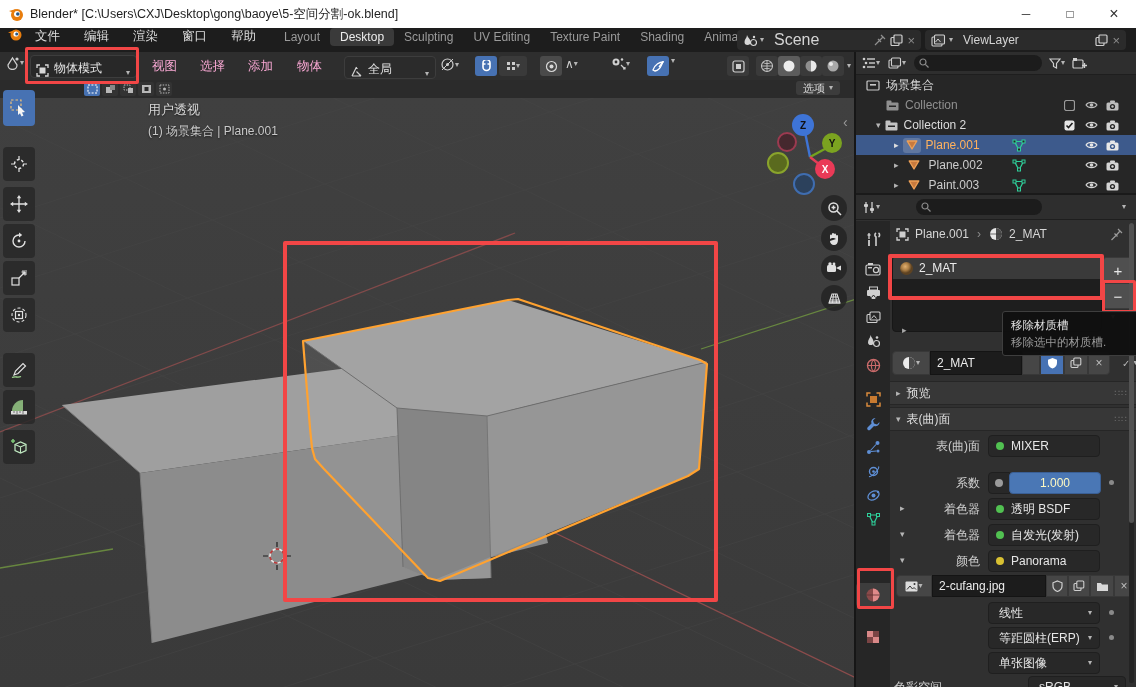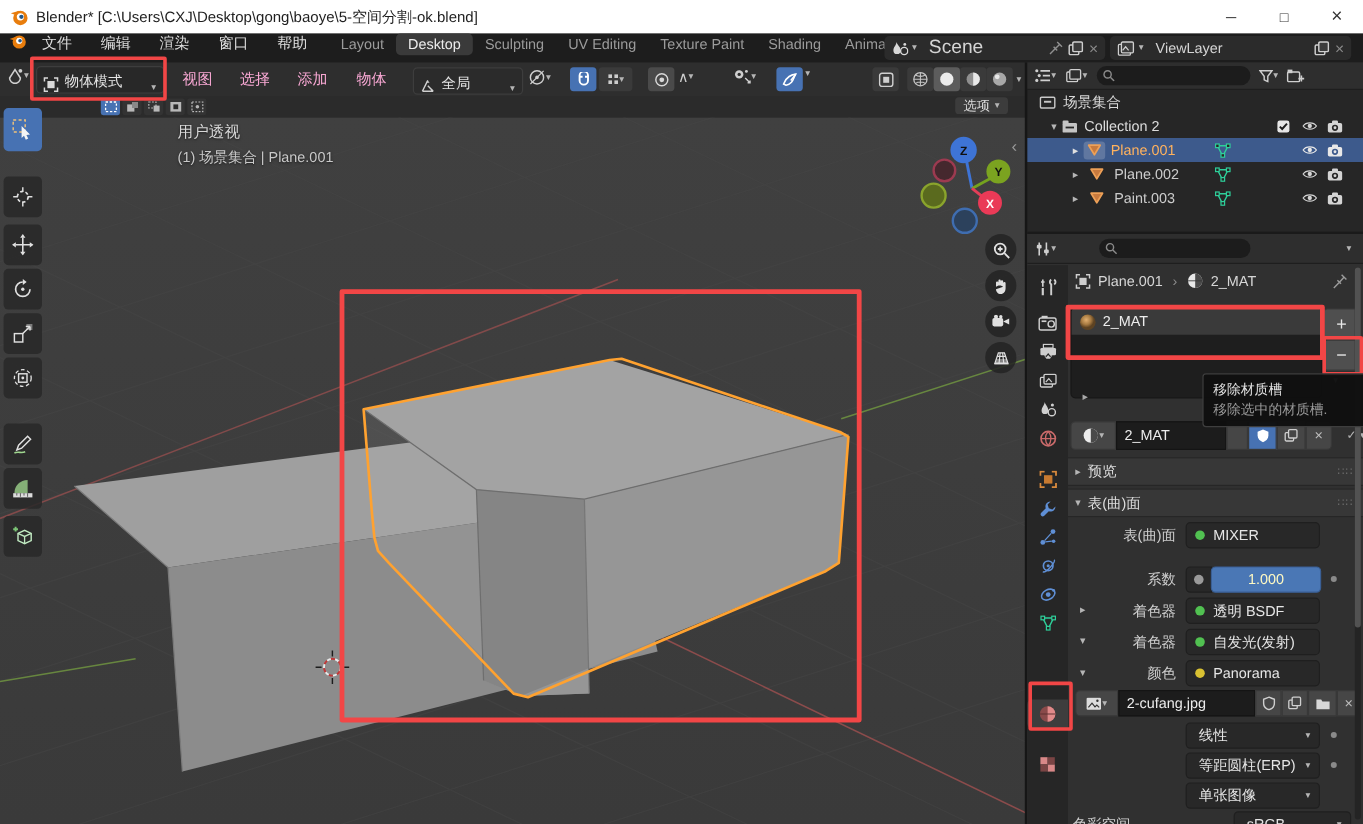--- a/index.html
+++ b/index.html
@@ -496,20 +496,41 @@
       </svg>
   </div>
 
   <div class="orow" style="padding-left:10px">
     <svg width="14" height="12" viewBox="0 0 14 12">
         <rect x="1" y="2" width="12" height="9" rx="1" fill="none" stroke="#c8c8c8" stroke-width="1.2"></rect>
         <rect x="4" y="5" width="6" height="1.6" fill="#c8c8c8"></rect>
       </svg>
     <span style="margin-left:6px;color:#d8d8d8">场景集合</span>
   </div>
+  <div class="orow" style="padding-left:30px;color:#909090">
+    <svg width="13" height="11" viewBox="0 0 13 11">
+        <rect x="0.5" y="2.5" width="12" height="8" rx="1" fill="#8f8f8f"></rect>
+        <rect x="0.5" y="0.5" width="5" height="3" rx="1" fill="#8f8f8f"></rect>
+        <rect x="3" y="5.5" width="7" height="1.5" fill="#262626"></rect>
+      </svg>
+    <span style="margin-left:6px">Collection</span>
+    <svg class="abs" style="left:208px" width="11" height="11" viewBox="0 0 11 11">
+        <rect x="0.5" y="0.5" width="10" height="10" rx="2" fill="none" stroke="#9a9a9a" stroke-width="1.2"></rect>
+      </svg>
+    <svg class="abs" style="left:229px" width="13" height="10" viewBox="0 0 13 10">
+        <path d="M1 5C3.3 1.5 9.7 1.5 12 5 9.7 8.5 3.3 8.5 1 5Z" fill="none" stroke="#bdbdbd" stroke-width="1.1"></path>
+        <circle cx="6.5" cy="5" r="1.8" fill="#bdbdbd"></circle>
+      </svg>
+    <svg class="abs" style="left:250px" width="13" height="11" viewBox="0 0 13 11">
+        <rect x="0.5" y="2.5" width="12" height="8" rx="1.5" fill="#bdbdbd"></rect>
+        <circle cx="6.5" cy="6.5" r="2.6" fill="#262626"></circle>
+        <circle cx="6.5" cy="6.5" r="1.2" fill="#bdbdbd"></circle>
+        <rect x="4" y="0.5" width="5" height="2.5" rx="1" fill="#bdbdbd"></rect>
+      </svg>
+  </div>
   <div class="orow" style="padding-left:20px">
     <span class="chev" style="font-size:9px">▾</span>
     <svg style="margin-left:4px" width="13" height="11" viewBox="0 0 13 11">
         <rect x="0.5" y="2.5" width="12" height="8" rx="1" fill="#c4c4c4"></rect>
         <rect x="0.5" y="0.5" width="5" height="3" rx="1" fill="#c4c4c4"></rect>
         <rect x="3" y="5.5" width="7" height="1.5" fill="#262626"></rect>
       </svg>
     <span style="margin-left:6px;color:#dcdcdc">Collection 2</span>
     <svg class="abs" style="left:208px" width="11" height="11" viewBox="0 0 11 11">
         <rect x="0.5" y="0.5" width="10" height="10" rx="2" fill="#e6e6e6"></rect>

